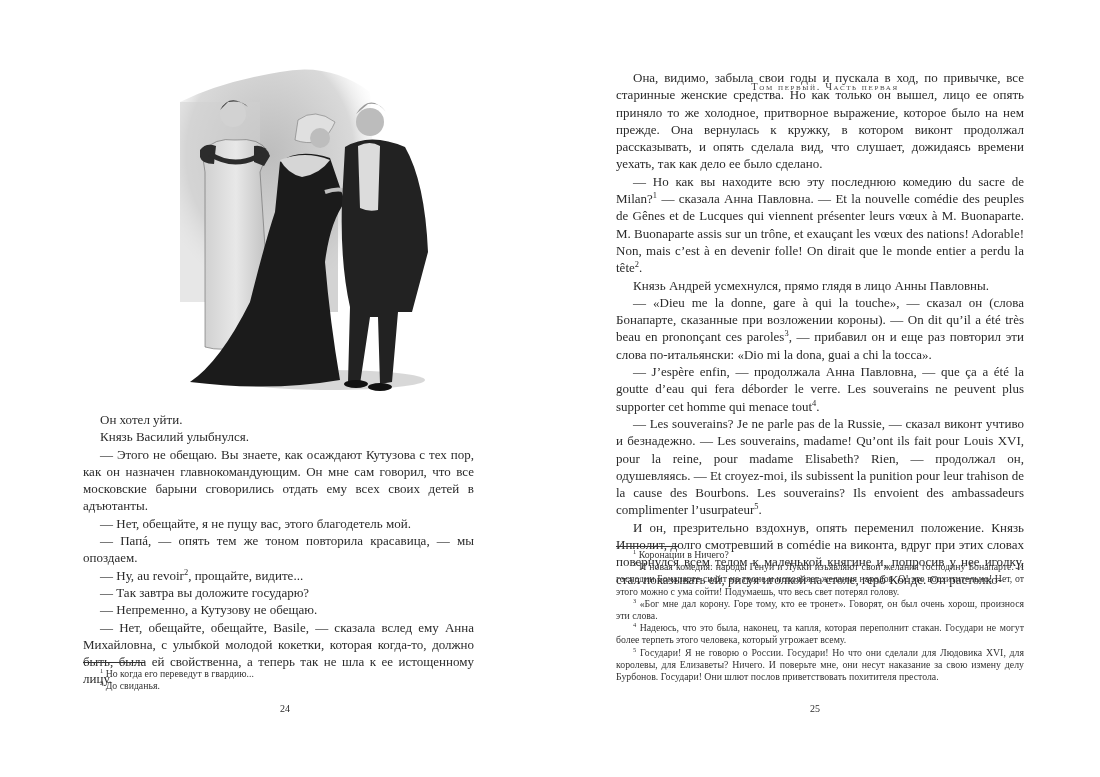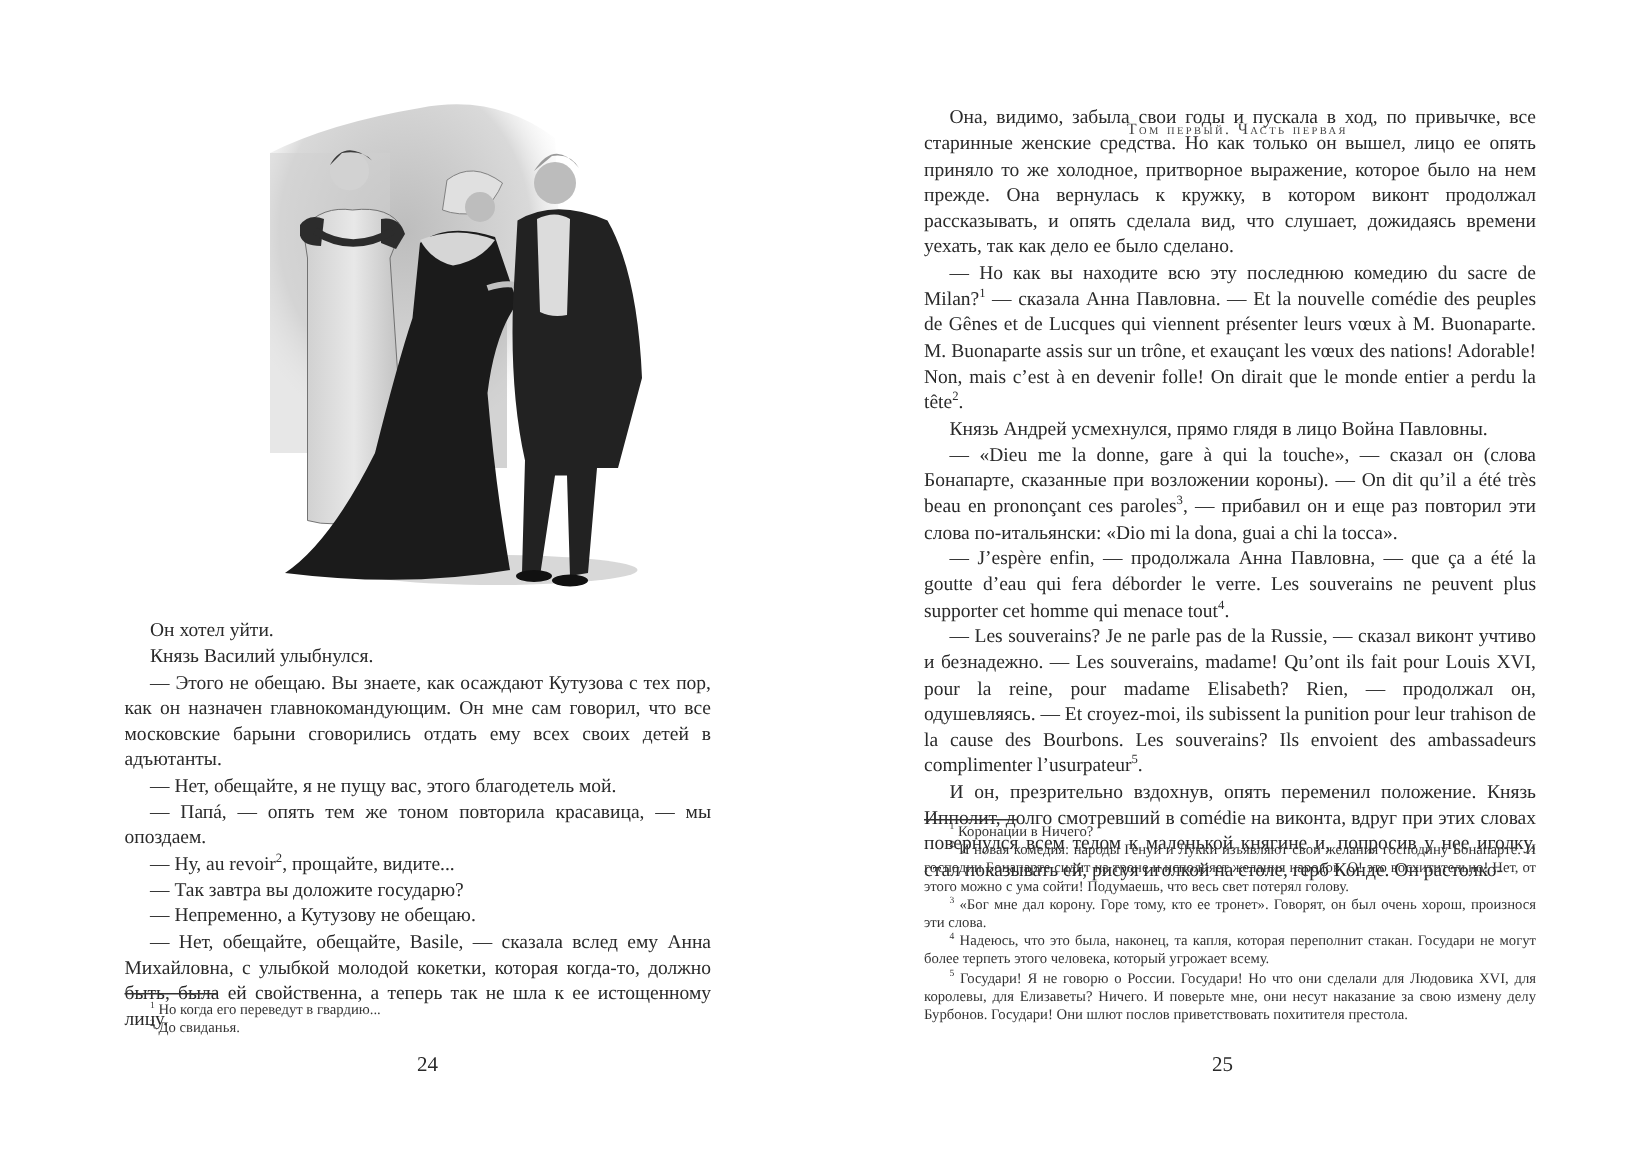--- a/index.html
+++ b/index.html
@@ -17,21 +17,21 @@
   .page.left .text-block { left: 83px; top: 411px; width: 391px; }
   .page.right .text-block { left: 616px; left: 66px; top: 69px; width: 408px; }
   .para { margin: 0; text-indent: 17px; }
   .fn-rule { position: absolute; width: 62px; border-top: 1px solid #333; }
   .footnotes { position: absolute; font-size: 9.8px; line-height: 12.2px; text-align: justify; color: #333; }
   .fn { margin: 0; text-indent: 17px; }
   .page.left .fn-rule { left: 83px; top: 662px; }
   .page.left .footnotes { left: 83px; top: 668px; width: 391px; }
   .page.right .fn-rule { left: 66px; top: 546px; }
   .page.right .footnotes { left: 66px; top: 549px; width: 408px; }
-  .folio { position: absolute; top: 703px; width: 100%; text-align: center; font-size: 14px; }
+  .folio { position: absolute; top: 703px; width: 100%; text-align: center; font-size: 10px; }
   .page.left .folio { left: 0; padding-left: 20px; box-sizing: border-box; }
   .page.right .folio { left: 0; padding-right: 20px; box-sizing: border-box; }
   sup { font-size: 0.65em; line-height: 0; }
 </style>
 </head>
 <body>
 
 <div class="page left">
   <div class="running-head">Война и мир</div>
 
@@ -98,21 +98,21 @@
 
   <div class="folio">24</div>
 </div>
 
 <div class="page right">
   <div class="running-head">Том первый. Часть первая</div>
 
   <div class="text-block">
     <p class="para"><span>Она, видимо, забыла свои годы и пускала в ход, по привычке, все старинные женские средства. Но как только он вышел, лицо ее опять приняло то же холодное, притворное выражение, которое было на нем прежде. Она вернулась к кружку, в котором виконт продолжал рассказывать, и опять сделала вид, что слушает, дожидаясь времени уехать, так как дело ее было сделано.</span></p>
     <p class="para"><span>— Но как вы находите всю эту последнюю комедию du sacre de Milan?</span><sup>1</sup><span> — сказала Анна Павловна. — Et la nouvelle comédie des peuples de Gênes et de Lucques qui viennent présenter leurs vœux à M. Buonaparte. M. Buonaparte assis sur un trône, et exauçant les vœux des nations! Adorable! Non, mais c’est à en devenir folle! On dirait que le monde entier a perdu la tête</span><sup>2</sup><span>.</span></p>
-    <p class="para"><span>Князь Андрей усмехнулся, прямо глядя в лицо Война Павловны.</span></p>
+    <p class="para"><span>Князь Андрей усмехнулся, прямо глядя в лицо Анны Павловны.</span></p>
     <p class="para"><span>— «Dieu me la donne, gare à qui la touche», — сказал он (слова Бонапарте, сказанные при возложении короны). — On dit qu’il a été très beau en prononçant ces paroles</span><sup>3</sup><span>, — прибавил он и еще раз повторил эти слова по-итальянски: «Dio mi la dona, guai a chi la tocca».</span></p>
     <p class="para"><span>— J’espère enfin, — продолжала Анна Павловна, — que ça a été la goutte d’eau qui fera déborder le verre. Les souverains ne peuvent plus supporter cet homme qui menace tout</span><sup>4</sup><span>.</span></p>
     <p class="para"><span>— Les souverains? Je ne parle pas de la Russie, — сказал виконт учтиво и безнадежно. — Les souverains, madame! Qu’ont ils fait pour Louis XVI, pour la reine, pour madame Elisabeth? Rien, — продолжал он, одушевляясь. — Et croyez-moi, ils subissent la punition pour leur trahison de la cause des Bourbons. Les souverains? Ils envoient des ambassadeurs complimenter l’usurpateur</span><sup>5</sup><span>.</span></p>
     <p class="para"><span>И он, презрительно вздохнув, опять переменил положение. Князь Ипполит, долго смотревший в comédie на виконта, вдруг при этих словах повернулся всем телом к маленькой княгине и, попросив у нее иголку, стал показывать ей, рисуя иголкой на столе, герб Конде. Он растолко-</span></p>
   </div>
 
   <div class="fn-rule"></div>
   <div class="footnotes">
     <p class="fn"><sup>1</sup> <span>Коронации в Ничего?</span></p>
     <p class="fn"><sup>2</sup> <span>И новая комедия: народы Генуи и Лукки изъявляют свои желания господину Бонапарте. И господин Бонапарте сидит на троне и исполняет желания народов. О! это восхитительно! Нет, от этого можно с ума сойти! Подумаешь, что весь свет потерял голову.</span></p>

